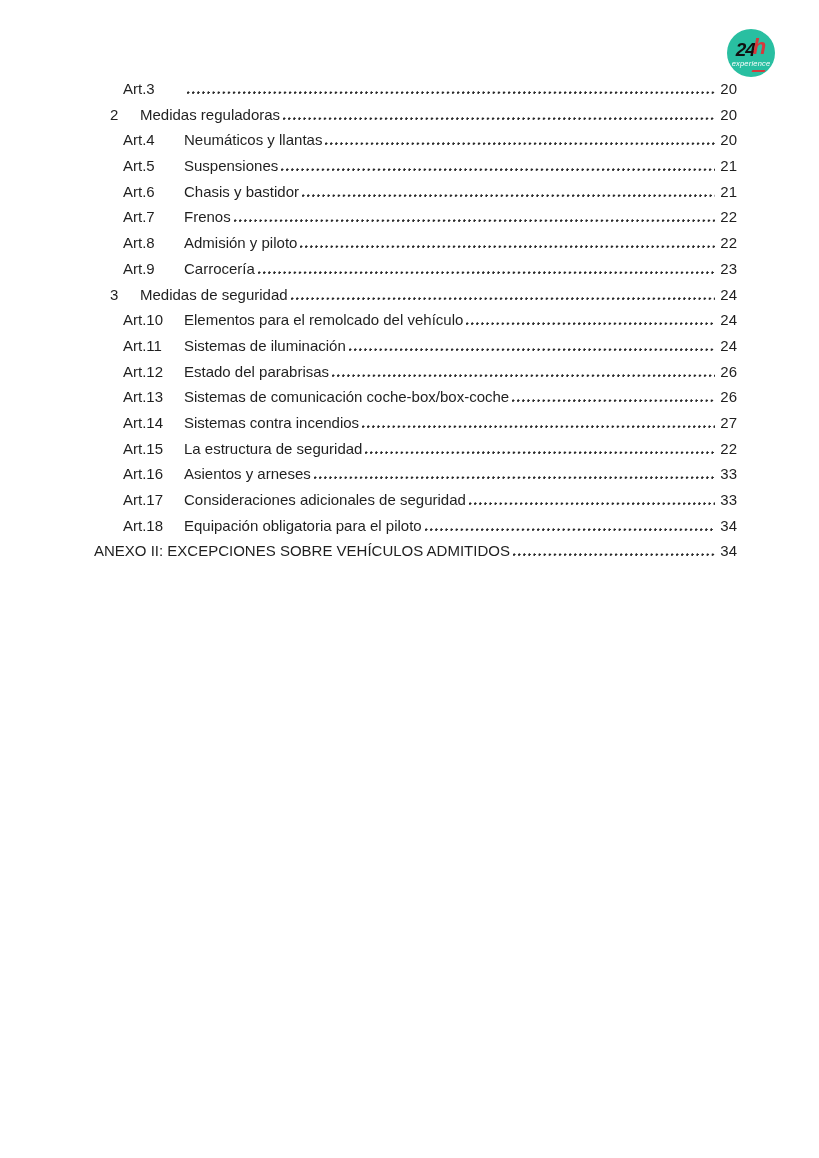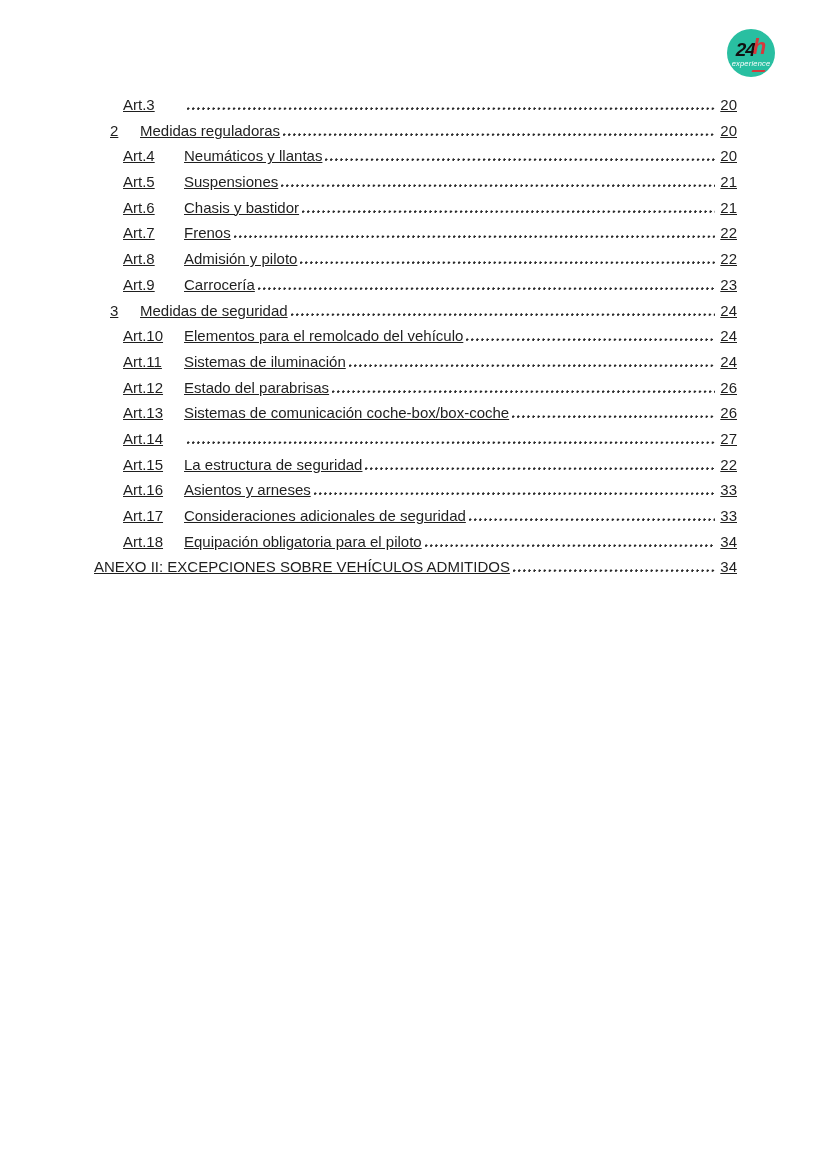--- a/index.html
+++ b/index.html
@@ -64,23 +64,22 @@
     height: 2px;
     background: #c03338;
     margin: 2px 0 0 14px;
     transform: skewX(-25deg);
   }
 
   
   .toc {
     position: absolute;
     left: 94px;
-    top: 92px;
+    top: 76px;
     width: 643px;
-    text-decoration: underline;
   }
   .toc-row {
     display: flex;
     align-items: baseline;
     height: 25.7px;
     font-size: 15px;
     white-space: nowrap;
   }
   .toc-row > span {
     line-height: 25.7px;
@@ -209,20 +208,21 @@
         <span class="toc-page">26</span>
       </div>
       <div class="toc-row level-art">
         <span class="toc-label">Art.13</span>
         <span class="toc-title">Sistemas de comunicación coche-box/box-coche</span>
         <span class="toc-leader"></span>
         <span class="toc-page">26</span>
       </div>
       <div class="toc-row level-art">
         <span class="toc-label">Art.14</span>
+        <span class="toc-title">Sistemas contra incendios</span>
         <span class="toc-leader"></span>
         <span class="toc-page">27</span>
       </div>
       <div class="toc-row level-art">
         <span class="toc-label">Art.15</span>
         <span class="toc-title">La estructura de seguridad</span>
         <span class="toc-leader"></span>
         <span class="toc-page">22</span>
       </div>
       <div class="toc-row level-art">

